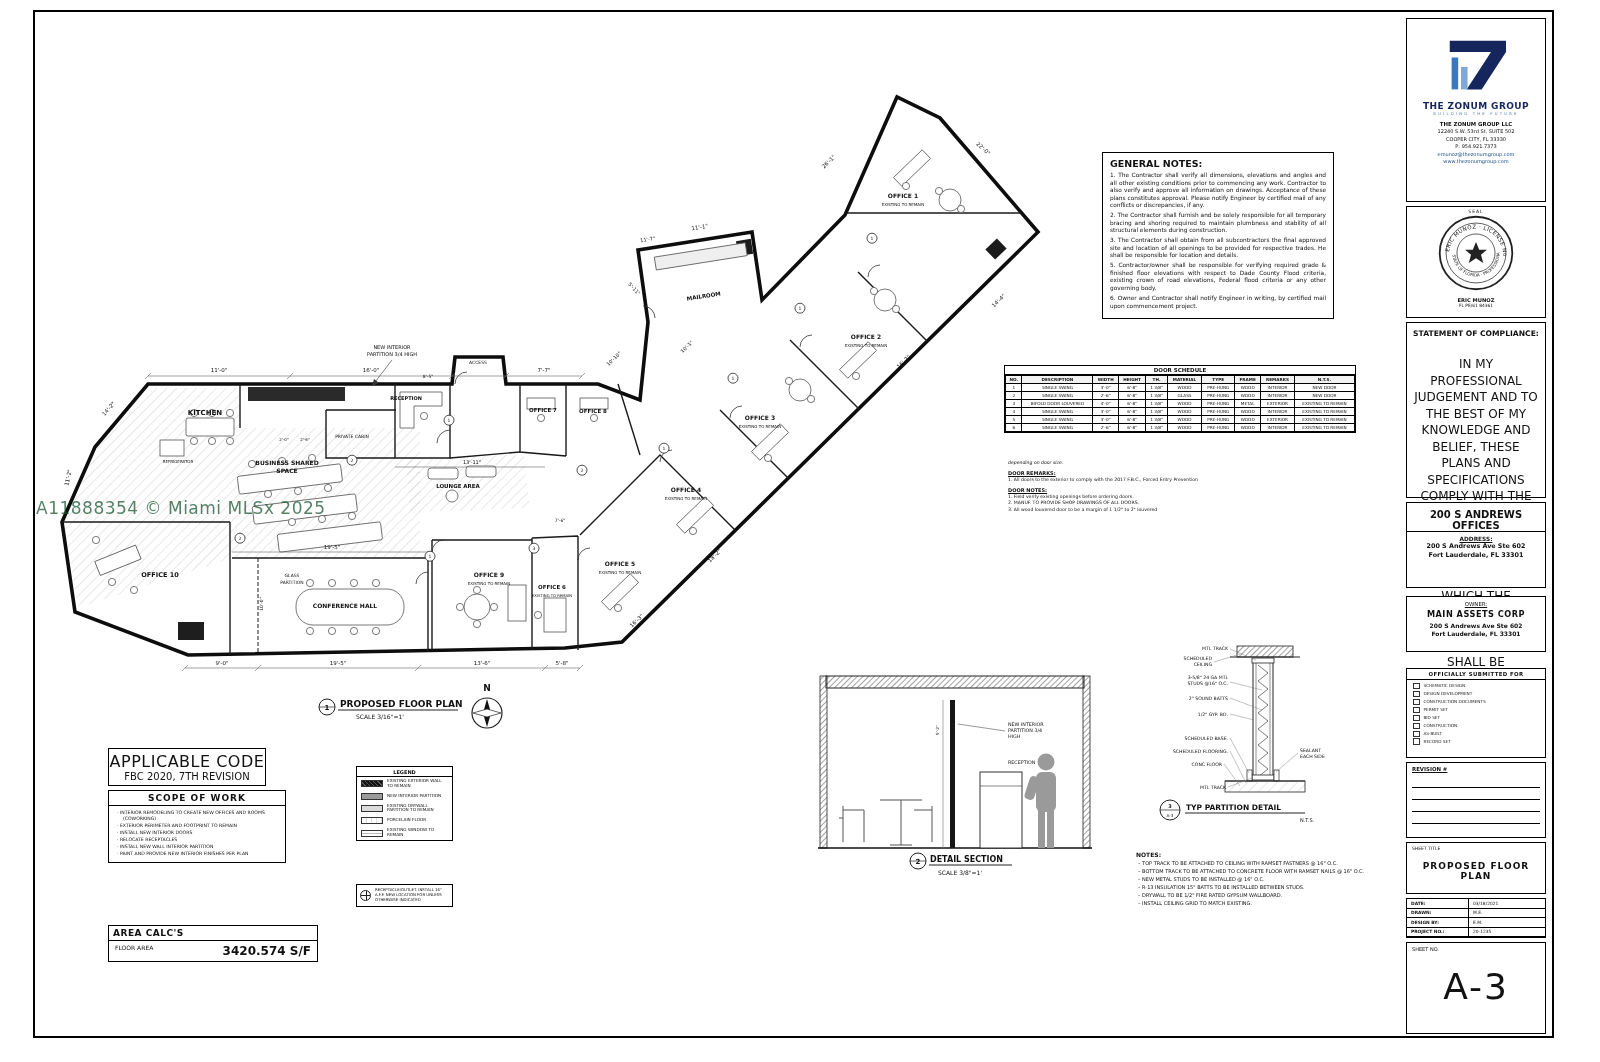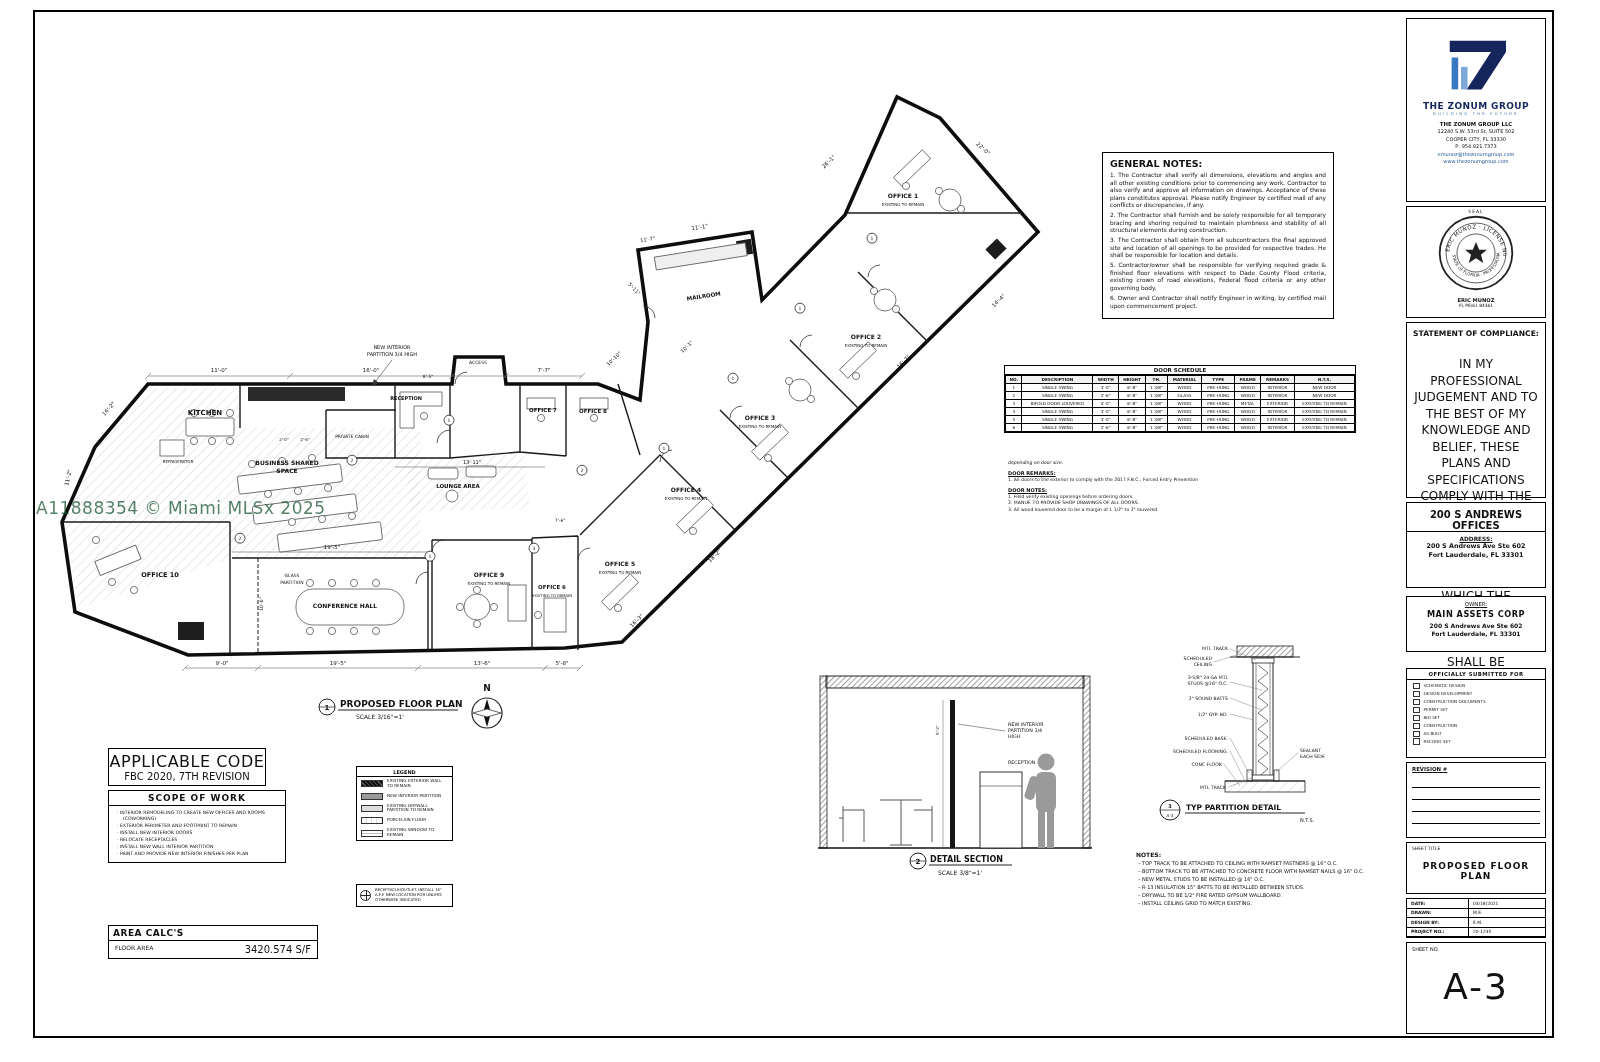--- a/index.html
+++ b/index.html
@@ -37,21 +37,21 @@
   #scope{left:108px;top:790px;width:178px}
   #scope .sw-title{font-size:9px;font-weight:bold;text-align:center;border-bottom:1.5px solid #000;padding:2px;letter-spacing:1px}
   #scope .sw-list{padding:3px 5px 4px 7px}
   #scope .sw-list div{font-size:4.6px;line-height:1.3;margin:1px 0;padding-left:7px;text-indent:-6px}
   #scope .sw-list div::before{content:"·  "}
   
   #area-calcs{left:108px;top:925px;width:210px}
   #area-calcs .acal-title{font-size:9px;font-weight:bold;border-bottom:1px solid #000;padding:2px 4px;letter-spacing:.5px}
   #area-calcs .acal-row{display:flex;justify-content:space-between;padding:3px 6px}
   #area-calcs .acal-row .l{font-size:6px}
-  #area-calcs .acal-row .v{font-size:10px;font-weight:normal}
+  #area-calcs .acal-row .v{font-size:12px;font-weight:bold}
   
   #legend{left:356px;top:766px;width:97px}
   #legend .lg-title{font-size:5px;font-weight:bold;text-align:center;border-bottom:1px solid #000;padding:1.5px}
   .lg-row{display:flex;align-items:center;gap:4px;padding:2px 4px}
   .sw{width:22px;height:7px;border:.8px solid #333;flex:none}
   .sw-wall{background:repeating-linear-gradient(45deg,#111 0 2px,#555 2px 3px)}
   .sw-new{background:#9a9a9a}
   .sw-drywall{background:#dcdcdc}
   .sw-porcelain{background:repeating-linear-gradient(90deg,#fff 0 4px,#ddd 4px 5px)}
   .sw-window{background:repeating-linear-gradient(0deg,#fff 0 2px,#bbb 2px 3px)}

